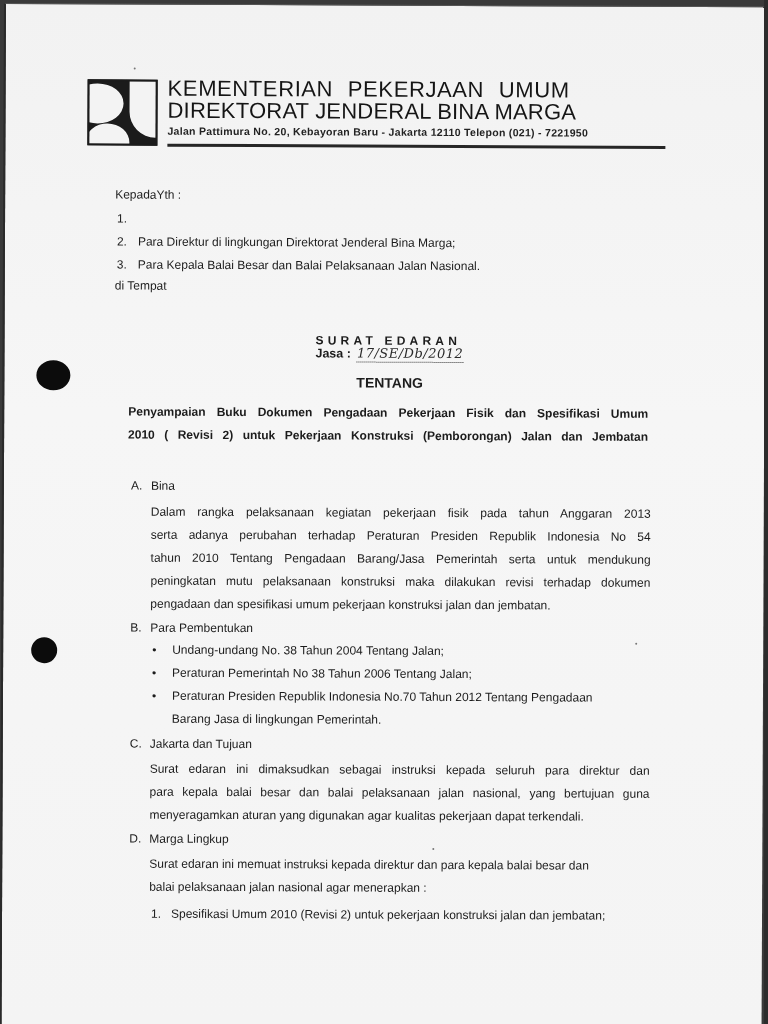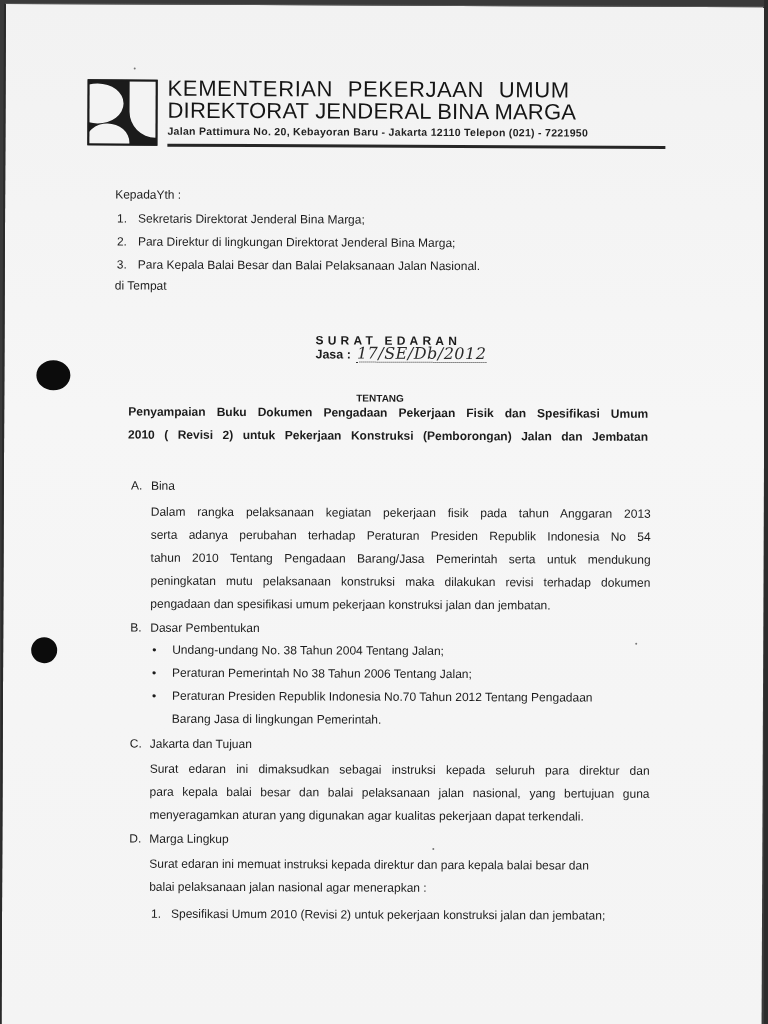--- a/index.html
+++ b/index.html
@@ -68,25 +68,25 @@
       position: absolute; left: 311px; top: 328px;
       font-size: 12px; font-weight: bold; letter-spacing: 4.2px;
       text-underline-offset: 2px;
     }
     .nomor {
       position: absolute; left: 311px; top: 340px; font-size: 12.5px; font-weight: bold;
       display: flex; align-items: baseline;
     }
     .nomor .value {
       font-family: "DejaVu Serif", serif; font-style: italic; font-weight: normal;
-      font-size: 16px; margin-left: 6px; letter-spacing: 0.5px;
+      font-size: 13px; margin-left: 6px; letter-spacing: 0.5px;
       border-bottom: 1px dotted #333; line-height: 16px; color: #2a2a2a;
     }
     .tentang {
-      position: absolute; left: 352px; top: 387px; font-size: 10px; font-weight: bold;
+      position: absolute; left: 352px; top: 369px; font-size: 14px; font-weight: bold;
     }
     .subject {
       position: absolute; left: 124px; top: 396px; width: 520px;
       font-size: 12px; font-weight: bold; line-height: 23px;
       text-align: justify; text-align-last: justify;
     }
 
     
     .sections { position: absolute; left: 127px; top: 472px; width: 520px; font-size: 12px; }
     .section { margin-bottom: 0; }
@@ -140,21 +140,20 @@
       <div class="lh-addr">Jalan Pattimura No. 20, Kebayoran Baru - Jakarta 12110 Telepon (021) - 7221950</div>
     </div>
     <div class="lh-rule"></div>
   </div>
 
   <div class="addr-block">
     <div class="kepada">KepadaYth :</div>
     <ul class="addr-list">
       <li>
         <span class="num">1.</span>
-        <span>Sekretaris Direktorat Jenderal Bina Marga;</span>
       </li>
       <li>
         <span class="num">2.</span>
         <span>Para Direktur di lingkungan Direktorat Jenderal Bina Marga;</span>
       </li>
       <li>
         <span class="num">3.</span>
         <span>Para Kepala Balai Besar dan Balai Pelaksanaan Jalan Nasional.</span>
       </li>
     </ul>
@@ -184,21 +183,21 @@
         <span class="line-j">serta adanya perubahan terhadap Peraturan Presiden Republik Indonesia No 54</span>
         <span class="line-j">tahun 2010 Tentang Pengadaan Barang/Jasa Pemerintah serta untuk mendukung</span>
         <span class="line-j">peningkatan mutu pelaksanaan konstruksi maka dilakukan revisi terhadap dokumen</span>
         <span class="line-l">pengadaan dan spesifikasi umum pekerjaan konstruksi jalan dan jembatan.</span>
       </div>
     </div>
 
     <div class="section secB">
       <div class="sec-head">
         <span class="sec-letter">B.</span>
-        <span>Dasar Pembentukan</span>
+        <span>Para Pembentukan</span>
       </div>
       <ul class="bullets">
         <li>
           <span class="dot">•</span>
           <span>Undang-undang No. 38 Tahun 2004 Tentang Jalan;</span>
         </li>
         <li>
           <span class="dot">•</span>
           <span>Peraturan Pemerintah No 38 Tahun 2006 Tentang Jalan;</span>
         </li>

